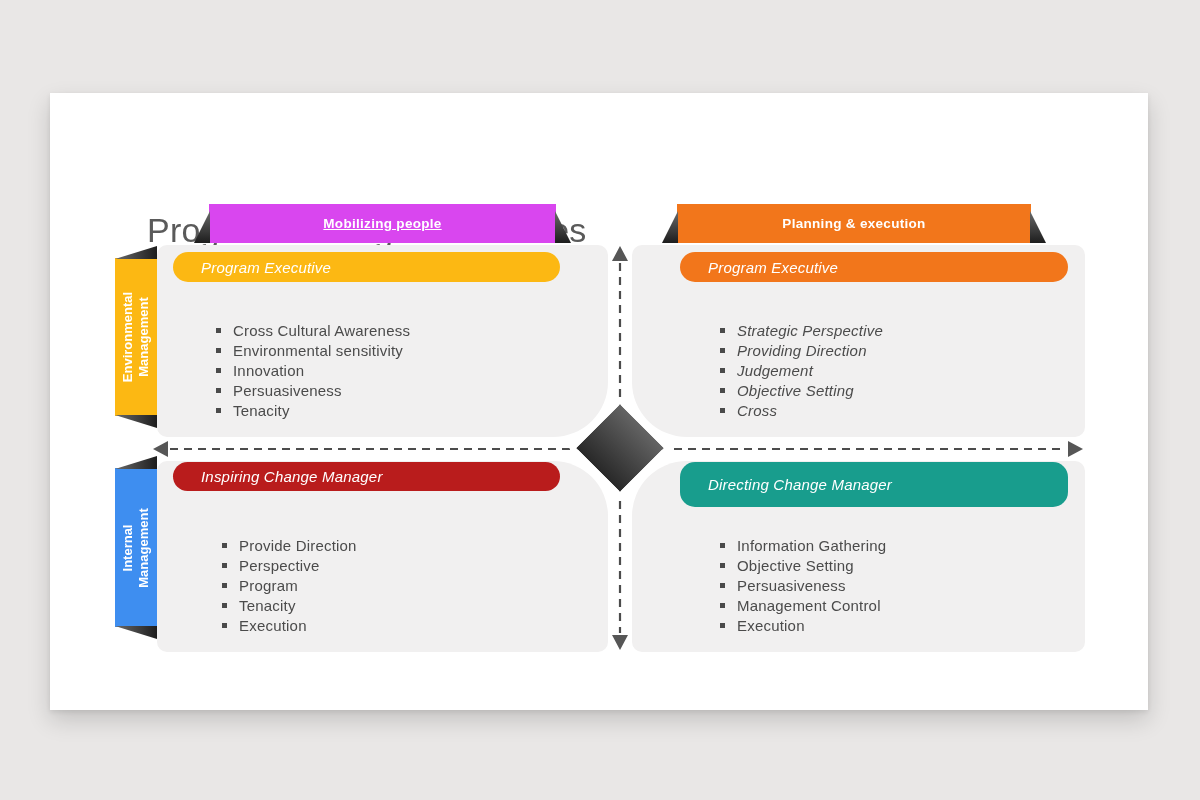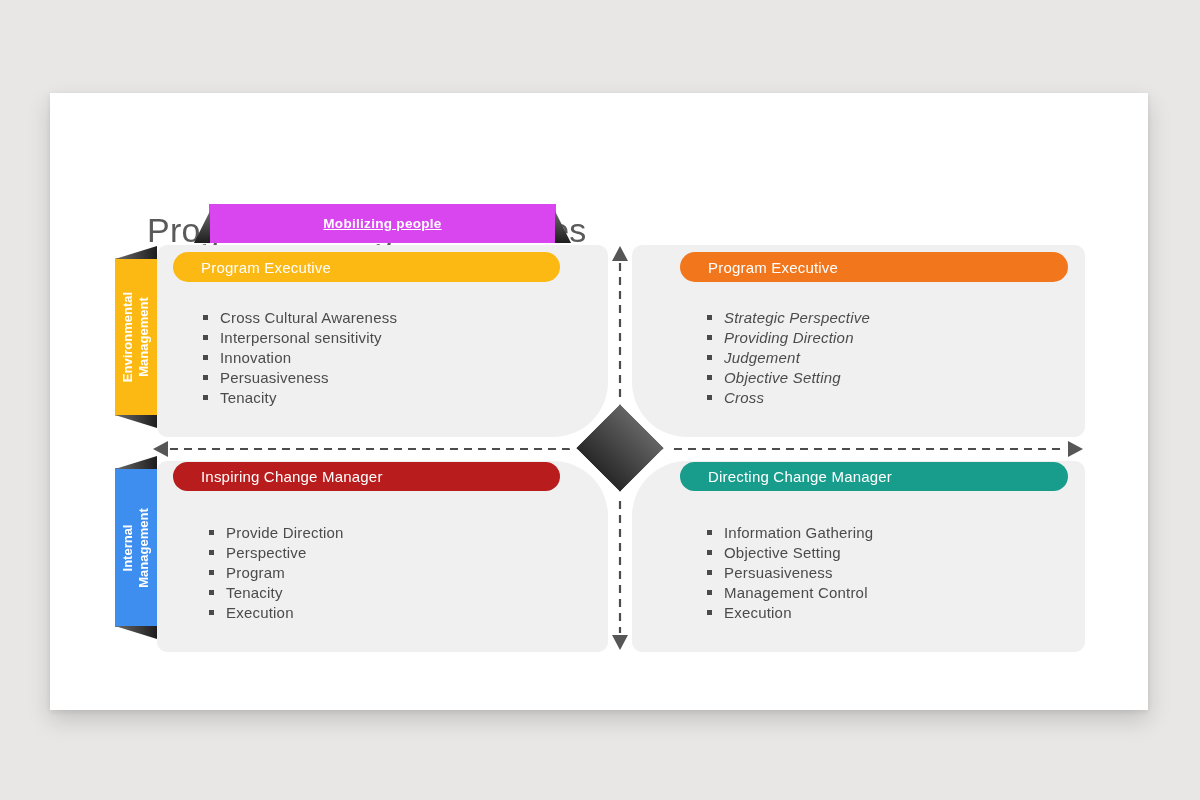--- a/index.html
+++ b/index.html
@@ -60,23 +60,24 @@
   .q-tr{left:632px;top:245px;width:453px;height:192px;border-radius:10px 10px 10px 55px;}
   .q-bl{left:157px;top:461px;width:451px;height:191px;border-radius:10px 55px 10px 10px;}
   .q-br{left:632px;top:461px;width:453px;height:191px;border-radius:55px 10px 10px 10px;}
 
   .q-pill{
     position:absolute;height:30px;border-radius:15px;
     display:flex;align-items:center;
     padding-left:28px;box-sizing:border-box;
     color:#fff;font-size:15px;letter-spacing:.2px;
     z-index:4;
+    font-style:italic;
   }
   .q-list{
-    position:absolute;margin:0;padding:0;list-style:none;z-index:4;
+    position:absolute;margin:13px;padding:0;list-style:none;z-index:4;
   }
   .q-list li{
     display:flex;align-items:center;height:20px;
     font-size:15px;color:#4b4b4b;letter-spacing:.2px;
   }
   .q-list .sq{
     width:5px;height:5px;background:#4a4a4a;margin-right:12px;flex:none;
   }
 
   
@@ -99,20 +100,25 @@
     <h1 class="title">Program Management Roles</h1>
     <p class="subtitle">Enter your sub headline here</p>
   </div>
 
   <div class="layer">
 
     <div class="top-tab" style="left: 209px; top: 204px; width: 347px; background-color: #d946ef; text-decoration: underline;">
       <span class="fold fold-left"></span>
       <span class="fold fold-right"></span>
       <span>Mobilizing people</span>
+    </div>
+    <div class="top-tab" style="left: 677px; top: 204px; width: 354px; background-color: rgb(242, 118, 27);">
+      <span class="fold fold-left"></span>
+      <span class="fold fold-right"></span>
+      <span>Planning &amp; execution</span>
     </div>
 
     <div class="side-tab" style="top: 258px; height: 158px; background-color: rgb(252, 184, 19);">
       <span class="fold fold-top"></span>
       <span class="fold fold-bottom"></span>
       <span class="rot">
         <span style="display:block">Environmental</span>
         <span style="display:block">Management</span>
       </span>
     </div>
@@ -132,32 +138,32 @@
 
     <div class="q-pill" style="left: 173px; top: 252px; width: 387px; background-color: rgb(252, 184, 19);">
       <span>Program Executive</span>
     </div>
     <div class="q-pill" style="left: 680px; top: 252px; width: 388px; background-color: rgb(242, 118, 27);">
       <span>Program Executive</span>
     </div>
     <div class="q-pill" style="left: 173px; top: 462px; width: 387px; height: 29px; background-color: #b91c1c;">
       <span>Inspiring Change Manager</span>
     </div>
-    <div class="q-pill" style="left: 680px; top: 462px; width: 388px; height: 29px; background-color: rgb(24, 157, 141);">
+    <div class="q-pill" style="left: 680px; top: 462px; width: 388px; height: 45px; background-color: rgb(24, 157, 141);">
       <span>Directing Change Manager</span>
     </div>
 
     <ul class="q-list" style="left:203px;top:307px;">
       <li>
           <span class="sq"></span>
           <span>Cross Cultural Awareness</span>
         </li>
       <li>
           <span class="sq"></span>
-          <span>Interpersonal sensitivity</span>
+          <span>Environmental sensitivity</span>
         </li>
       <li>
           <span class="sq"></span>
           <span>Innovation</span>
         </li>
       <li>
           <span class="sq"></span>
           <span>Persuasiveness</span>
         </li>
       <li>

